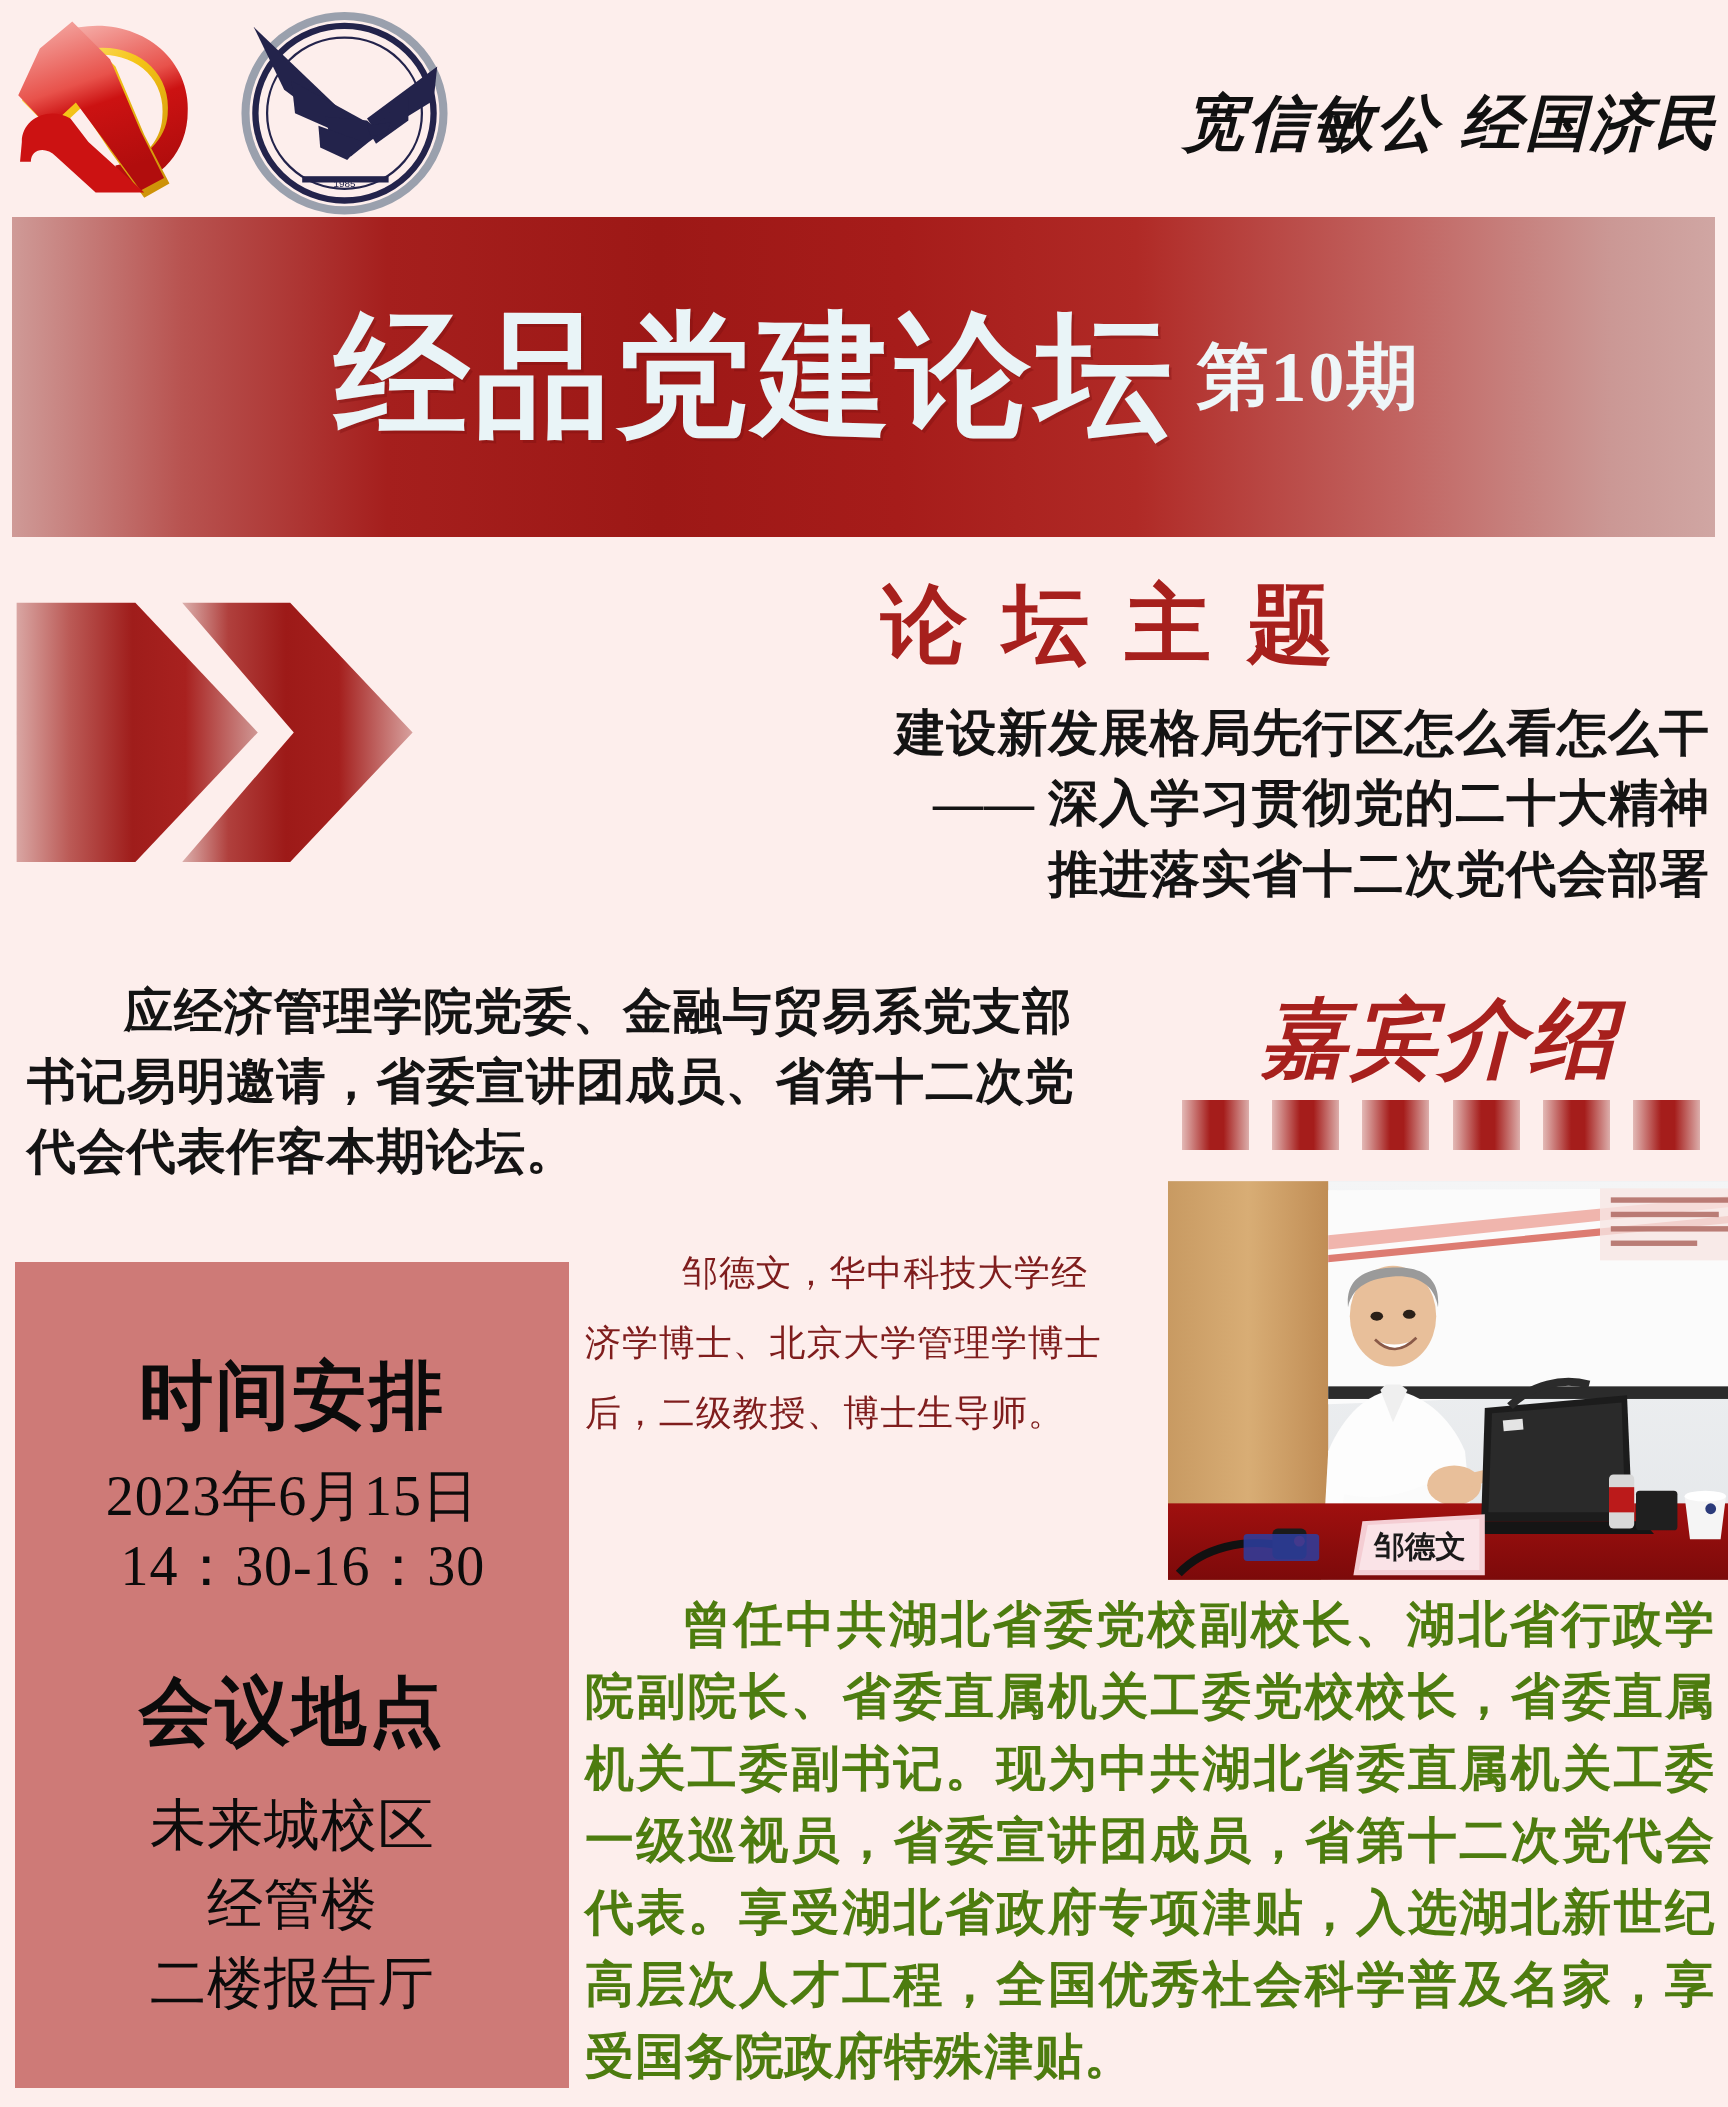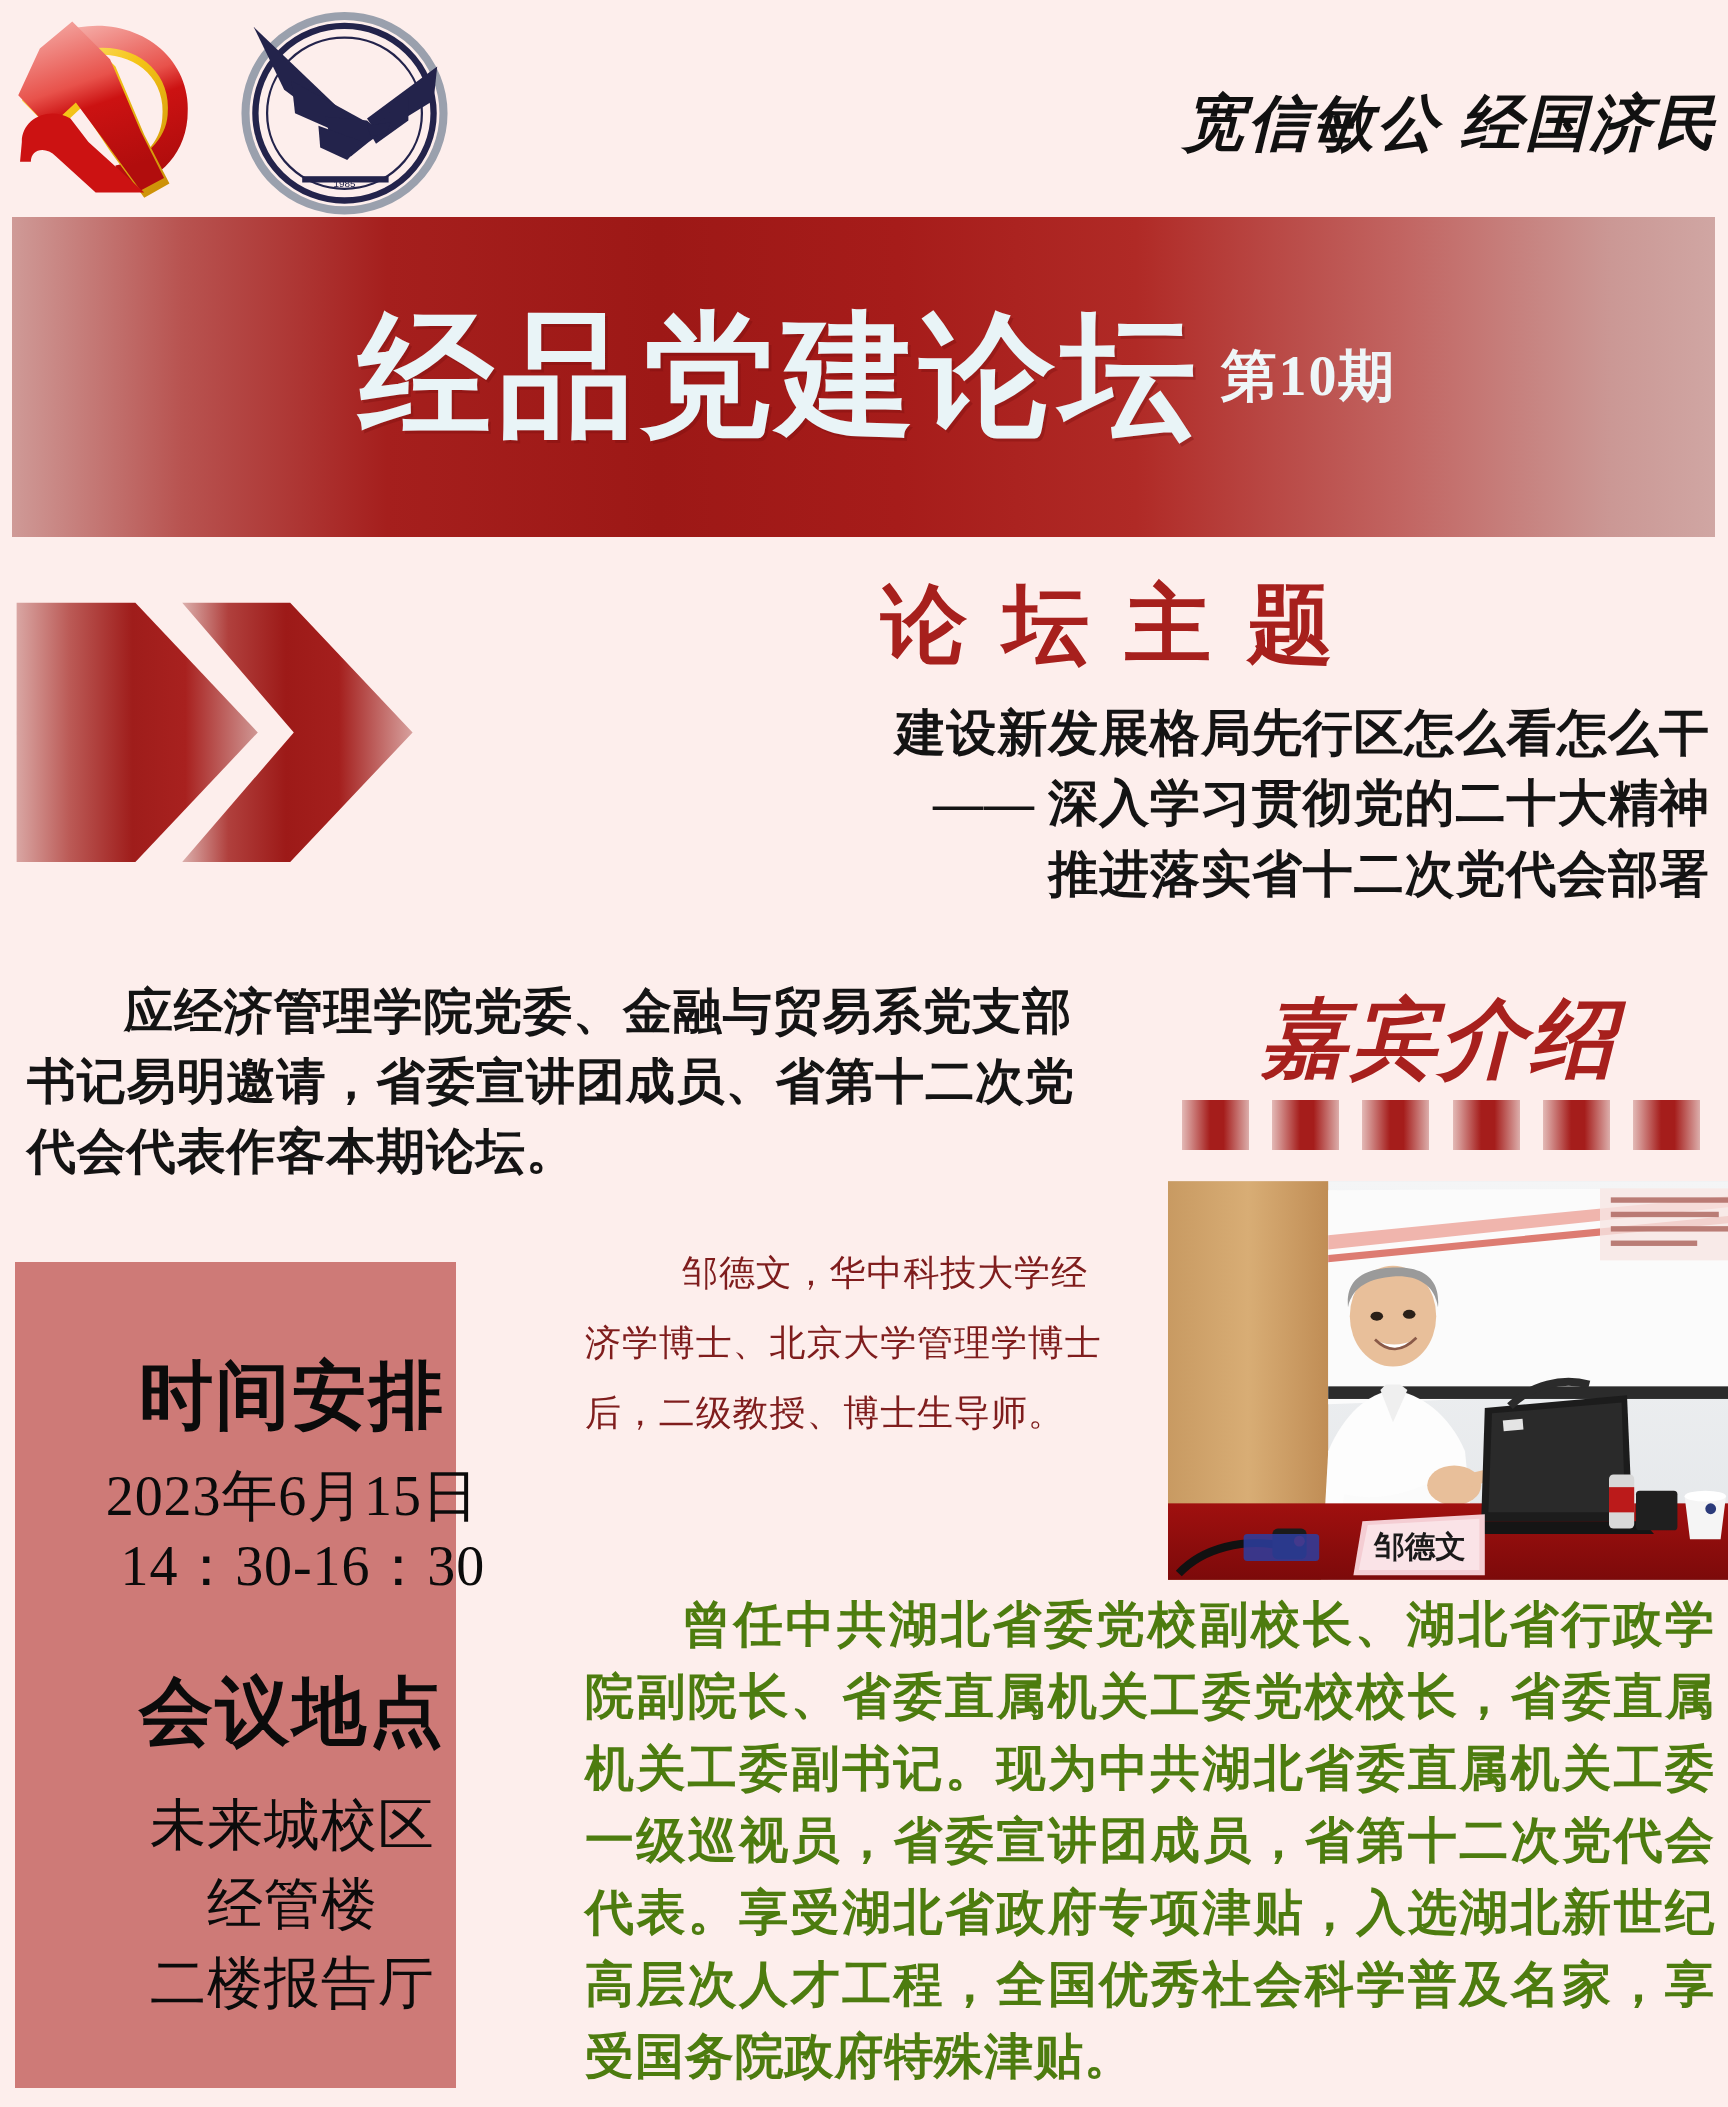--- a/index.html
+++ b/index.html
@@ -61,21 +61,21 @@
     font-weight: bold;
     font-size: 135px;
     color: #e9f4f7;
     letter-spacing: 5.4px;
     text-shadow: 2.7px 2.7px 0 rgba(120,15,15,0.35);
     white-space: nowrap;
   }
   .title-banner .issue {
     font-family: "Liberation Serif", "DejaVu Serif", serif;
     font-weight: bold;
-    font-size: 56px;
+    font-size: 72px;
     color: #eef6f8;
     margin-left: 20px;
     letter-spacing: 1.8px;
     white-space: nowrap;
   }
 
   
   .arrows { position: absolute; left: 12.6px; top: 581px; width: 423px; height: 302px; }
 
   
@@ -154,21 +154,21 @@
     left: 1168px; top: 1181px;
     width: 585px; height: 399px;
     overflow: hidden;
     background: #dfe3e6;
   }
 
   
   .info-box {
     position: absolute;
     left: 15.3px; top: 1262px;
-    width: 441px; height: 826px;
+    width: 554px; height: 826px;
     background: #ce7a77;
   }
   .info-box .h {
     font-family: "Liberation Serif", "DejaVu Serif", serif;
     font-weight: bold;
     font-size: 74px;
     color: #0b0b0b;
     text-align: center;
     letter-spacing: 2.7px;
     white-space: nowrap;

